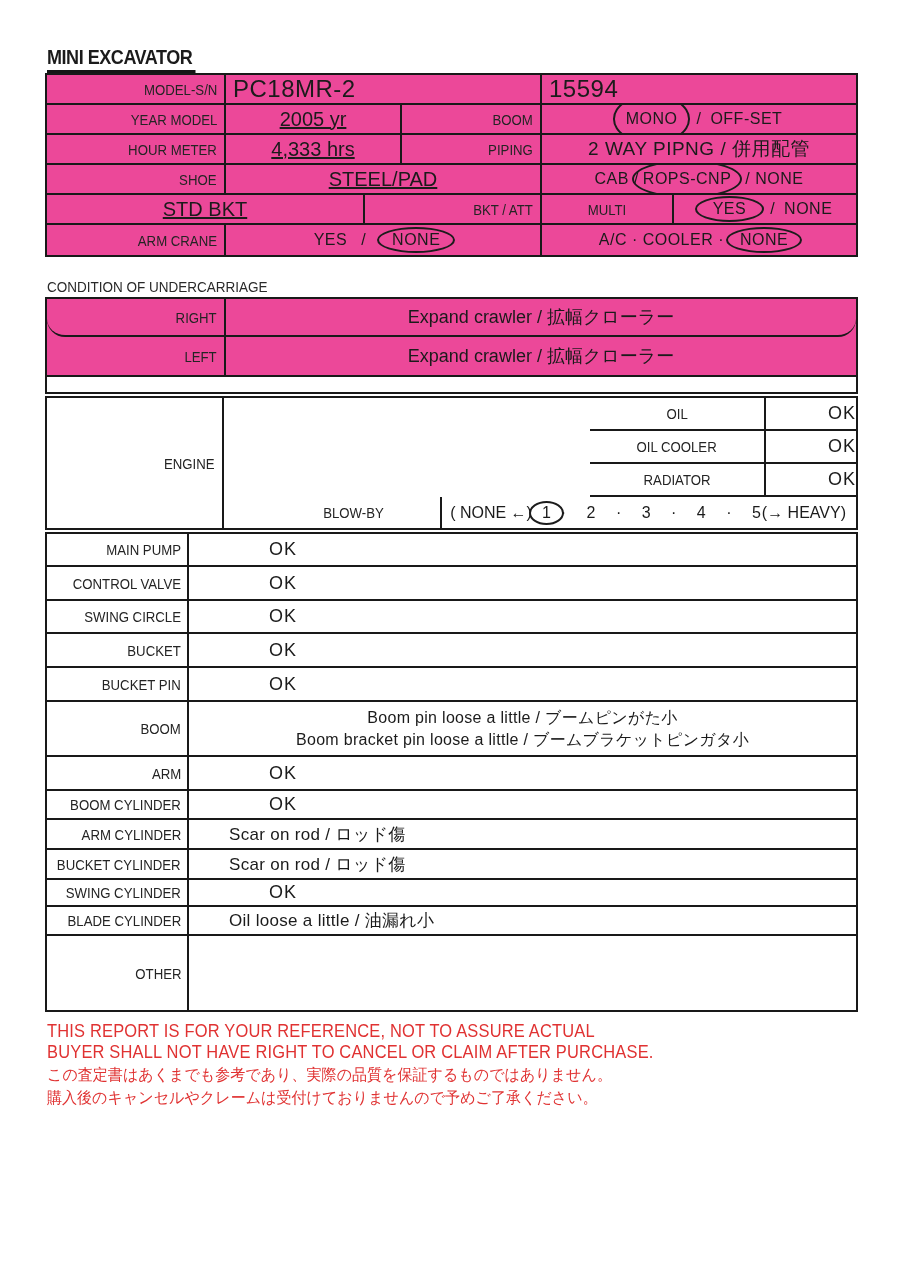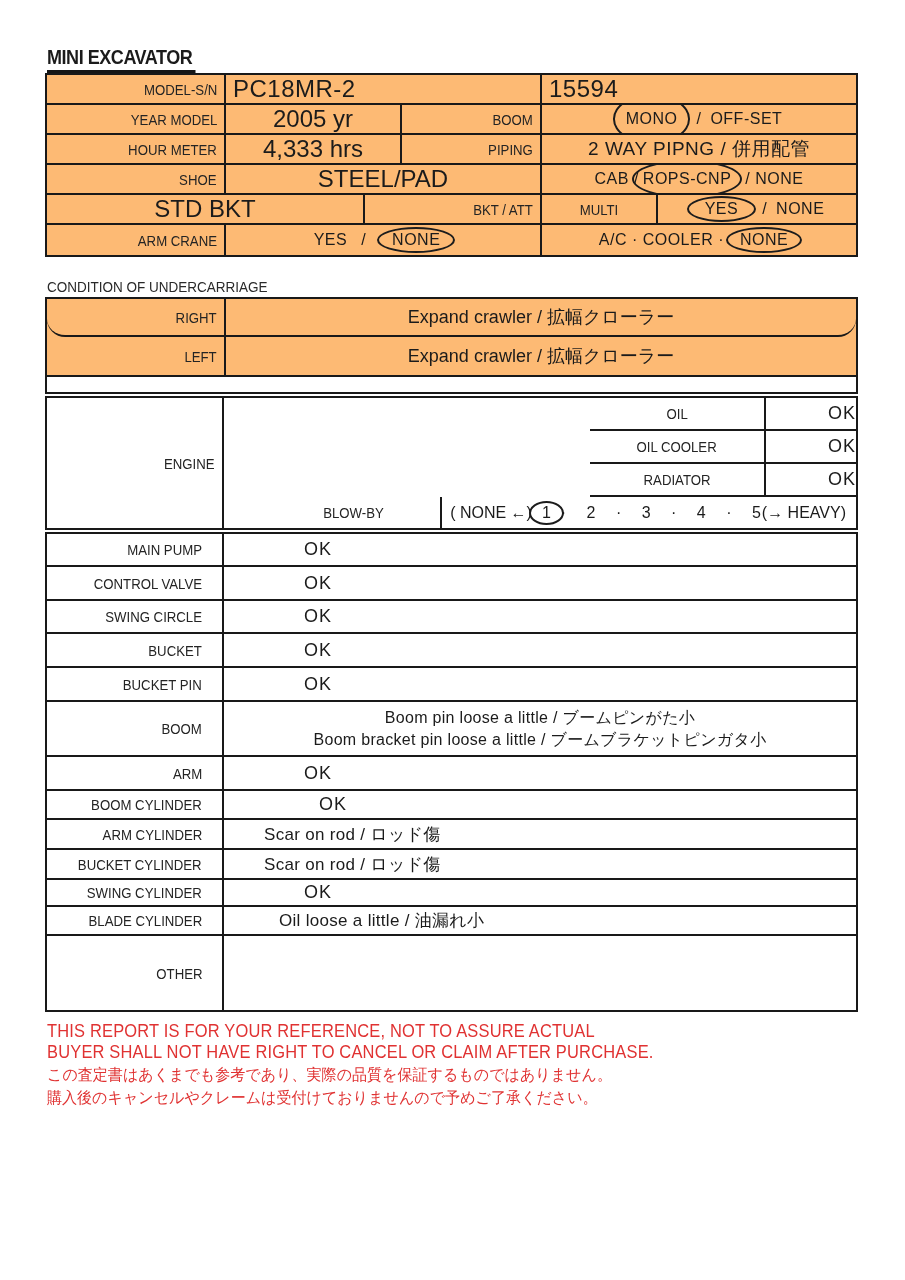--- a/index.html
+++ b/index.html
@@ -5,32 +5,32 @@
   html,body{margin:0;padding:0;background:#ffffff;}
   .page{
     position:relative;width:905px;height:1280px;background:#ffffff;
     font-family:"Liberation Sans","DejaVu Sans",sans-serif;color:#1b1b1b;overflow:hidden;
   }
   .doc-title{
     position:absolute;left:47px;top:46px;font-size:20px;font-weight:bold;
     letter-spacing:-0.5px;border-bottom:3px solid #161616;padding:0 3px 1px 0;
     transform:scaleX(.9);transform-origin:0 50%;white-space:nowrap;
   }
-  .tbl{position:absolute;left:45px;width:813px;border:2px solid #191919;box-sizing:border-box;background:#fdba74;}
+  .tbl{position:absolute;left:45px;width:813px;border:2px solid #191919;box-sizing:border-box;background:#ec4899;}
   .row{display:flex;border-bottom:2px solid #191919;height:30px;box-sizing:border-box;}
   .row:last-child{border-bottom:none;}
   .cell{display:flex;align-items:center;border-left:2px solid #191919;box-sizing:border-box;overflow:hidden;white-space:nowrap;}
   .cell:first-child{border-left:none;}
   .lab{width:177px;justify-content:flex-end;padding-right:7px;}
   .sq{display:inline-block;transform:scaleX(.88);transform-origin:100% 50%;font-size:15px;color:#242424;white-space:nowrap;}
   .sqc{display:inline-block;transform:scaleX(.88);transform-origin:50% 50%;font-size:15px;color:#242424;white-space:nowrap;}
-  .w316{width:316px;}.w176{width:176px;}.w140{width:140px;}.w112{width:116px;}.fx{flex:1;}
+  .w316{width:316px;}.w176{width:176px;}.w140{width:140px;}.w112{width:132px;}.fx{flex:1;}
   .ctr{justify-content:center;}
   .big{font-size:24px;padding-left:7px;letter-spacing:0.5px;}
-  .v20{font-size:24px;}
+  .v20{font-size:20px;text-decoration:underline;}
   .v19{font-size:19px;letter-spacing:0.5px;}
   .v17{font-size:16px;letter-spacing:0.5px;}
   .circ{display:inline-flex;align-items:center;justify-content:center;border:2px solid #1c1c1c;
         border-radius:50%;padding:13px 11px;margin:-3px -3px;line-height:1.25;}
   .sep{margin:0 9px;}
   .section-title{position:absolute;left:47px;top:278px;font-size:15px;color:#2a2a2a;
         transform:scaleX(.9);transform-origin:0 50%;white-space:nowrap;}
   .uc .row{height:38px;border-radius:18px;}
   .uc .cell.fx{font-size:18px;}
   .spacer{position:absolute;left:45px;top:375px;width:813px;height:19px;border:2px solid #191919;box-sizing:border-box;}
@@ -39,26 +39,26 @@
   .eng-rows{flex:1;display:flex;flex-direction:column;align-items:flex-end;}
   .eng-row{display:flex;height:33px;border-bottom:2px solid #191919;box-sizing:border-box;}
   .eng-row:last-child{border-bottom:none;flex:1;}
   .eng-sub{width:176px;border-right:2px solid #191919;display:flex;align-items:center;justify-content:center;box-sizing:border-box;}
   .eng-val{flex:1;display:flex;align-items:center;padding-left:62px;font-size:18px;letter-spacing:1px;}
   .blowby-val{flex:1;display:flex;align-items:center;justify-content:space-between;padding:0 10px 0 8px;font-size:16px;}
   .bb-rest{word-spacing:14px;letter-spacing:1px;}
   .cond{position:absolute;left:45px;top:532px;width:813px;border:2px solid #191919;box-sizing:border-box;}
   .c-row{display:flex;border-bottom:2px solid #191919;box-sizing:border-box;}
   .c-row:last-child{border-bottom:none;}
-  .c-lab{width:177px;border-right:2px solid #191919;display:flex;align-items:center;justify-content:flex-end;padding-right:20px;box-sizing:border-box;}
+  .c-lab{width:142px;border-right:2px solid #191919;display:flex;align-items:center;justify-content:flex-end;padding-right:6px;box-sizing:border-box;}
   .c-val{flex:1;display:flex;align-items:center;font-size:17px;letter-spacing:0.3px;}
   .v-ok{padding-left:80px;font-size:18px;letter-spacing:1px;}
   .v-txt{padding-left:40px;}
   .v-boom{flex-direction:column;justify-content:center;align-items:center;font-size:16px;line-height:1.35;}
-  .h33{height:33px;}.h34{height:34px;}.h55{height:55px;}.h29{height:29px;gap:15px;}.h30{height:30px;}.h27{height:27px;}.h74{height:74px;}
+  .h33{height:33px;}.h34{height:34px;}.h55{height:55px;}.h29{height:29px;}.h30{height:30px;}.h27{height:27px;}.h74{height:74px;}
   .disclaimer{position:absolute;left:47px;top:1021px;color:#e03232;transform:scaleX(.94);transform-origin:0 0;}
   .dl-en{font-size:17.5px;line-height:21px;letter-spacing:0.2px;white-space:nowrap;}
   .dl-jp{font-size:16px;line-height:23px;white-space:nowrap;}
 </style>
 </head>
 <body>
 
 <div class="page">
 
   <div class="doc-title">MINI EXCAVATOR</div>

